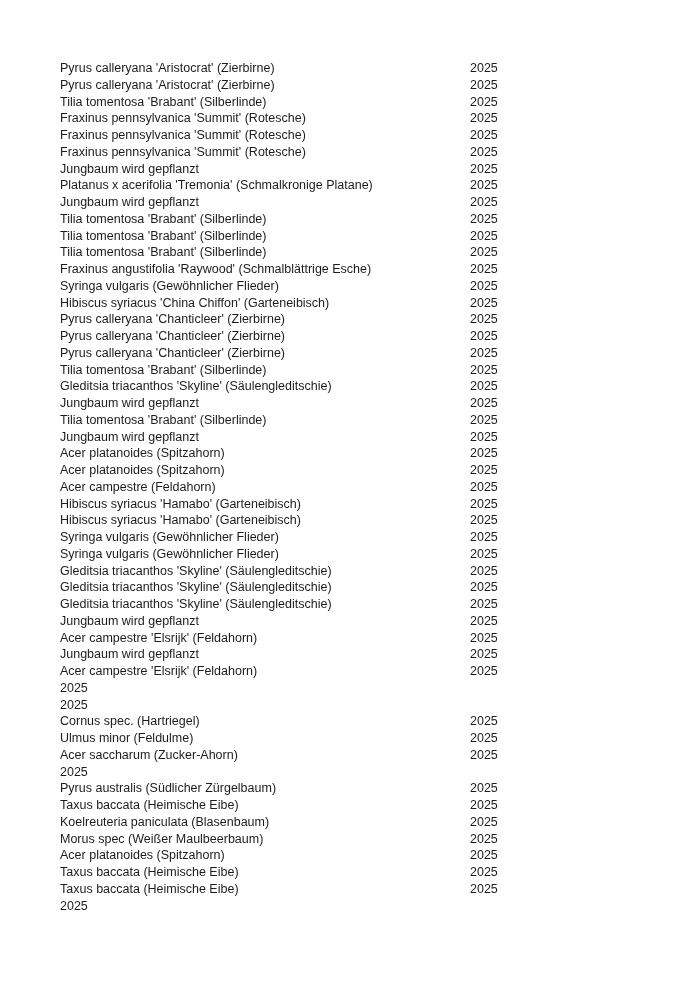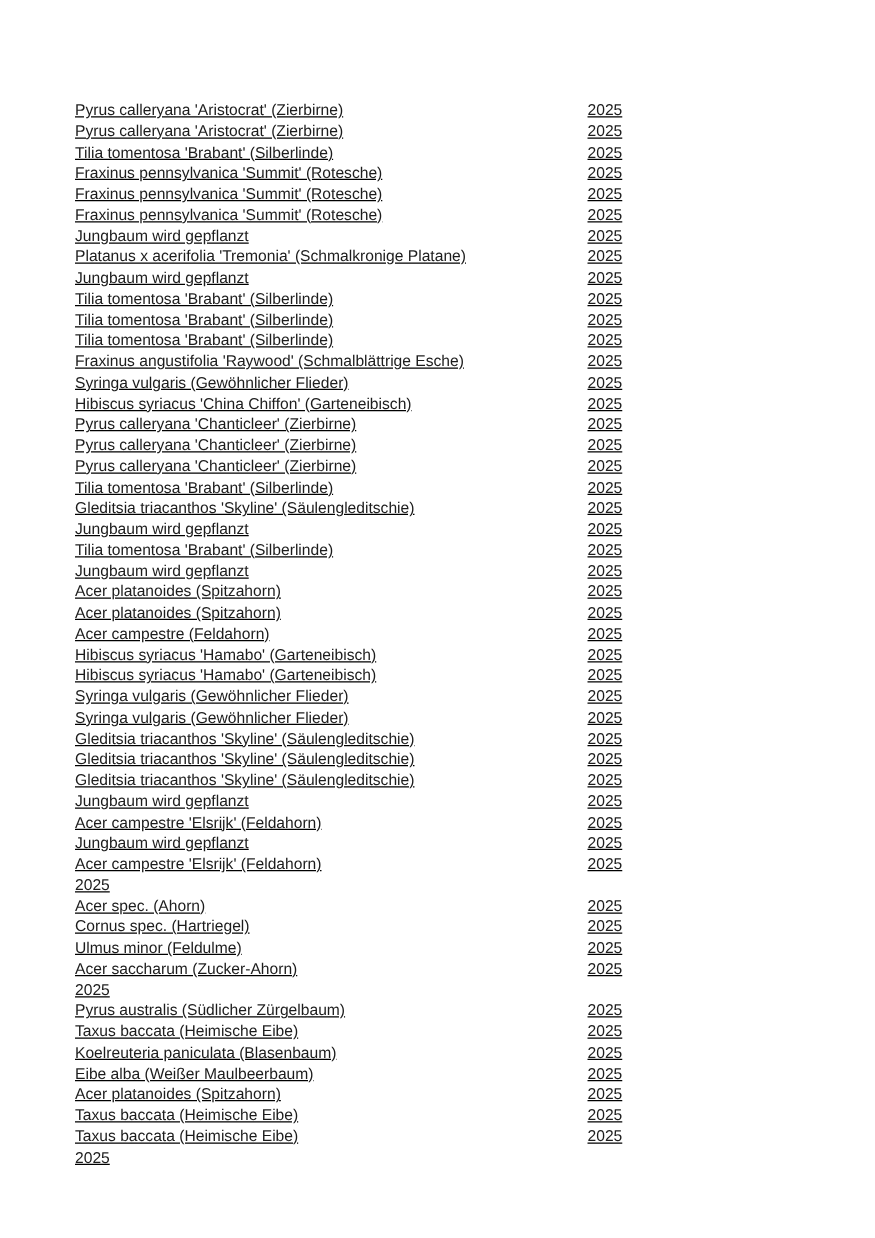--- a/index.html
+++ b/index.html
@@ -10,24 +10,23 @@
   }
   .page {
     position: relative;
     width: 700px;
     height: 990px;
     background: #ffffff;
     overflow: hidden;
   }
   .tree-list {
     position: absolute;
-    top: 80px;
+    top: 60px;
     left: 60px;
     right: 0;
-    text-decoration: underline;
   }
   .row {
     display: flex;
     align-items: baseline;
     height: 16.75px;
     line-height: 16.75px;
     font-size: 12.5px;
     color: #1c1c1c;
     white-space: nowrap;
   }
@@ -191,21 +190,20 @@
         <span class="year">2025</span>
       </div>
       <div class="row">
         <span class="name">Acer campestre 'Elsrijk' (Feldahorn)</span>
         <span class="year">2025</span>
       </div>
       <div class="row">
         <span class="year">2025</span>
       </div>
       <div class="row">
-        <span class="name">Acer spec. (Ahorn)</span>
         <span class="year">2025</span>
       </div>
       <div class="row">
         <span class="name">Cornus spec. (Hartriegel)</span>
         <span class="year">2025</span>
       </div>
       <div class="row">
         <span class="name">Ulmus minor (Feldulme)</span>
         <span class="year">2025</span>
       </div>
@@ -222,21 +220,21 @@
       </div>
       <div class="row">
         <span class="name">Taxus baccata (Heimische Eibe)</span>
         <span class="year">2025</span>
       </div>
       <div class="row">
         <span class="name">Koelreuteria paniculata (Blasenbaum)</span>
         <span class="year">2025</span>
       </div>
       <div class="row">
-        <span class="name">Eibe alba (Weißer Maulbeerbaum)</span>
+        <span class="name">Morus spec (Weißer Maulbeerbaum)</span>
         <span class="year">2025</span>
       </div>
       <div class="row">
         <span class="name">Acer platanoides (Spitzahorn)</span>
         <span class="year">2025</span>
       </div>
       <div class="row">
         <span class="name">Taxus baccata (Heimische Eibe)</span>
         <span class="year">2025</span>
       </div>

